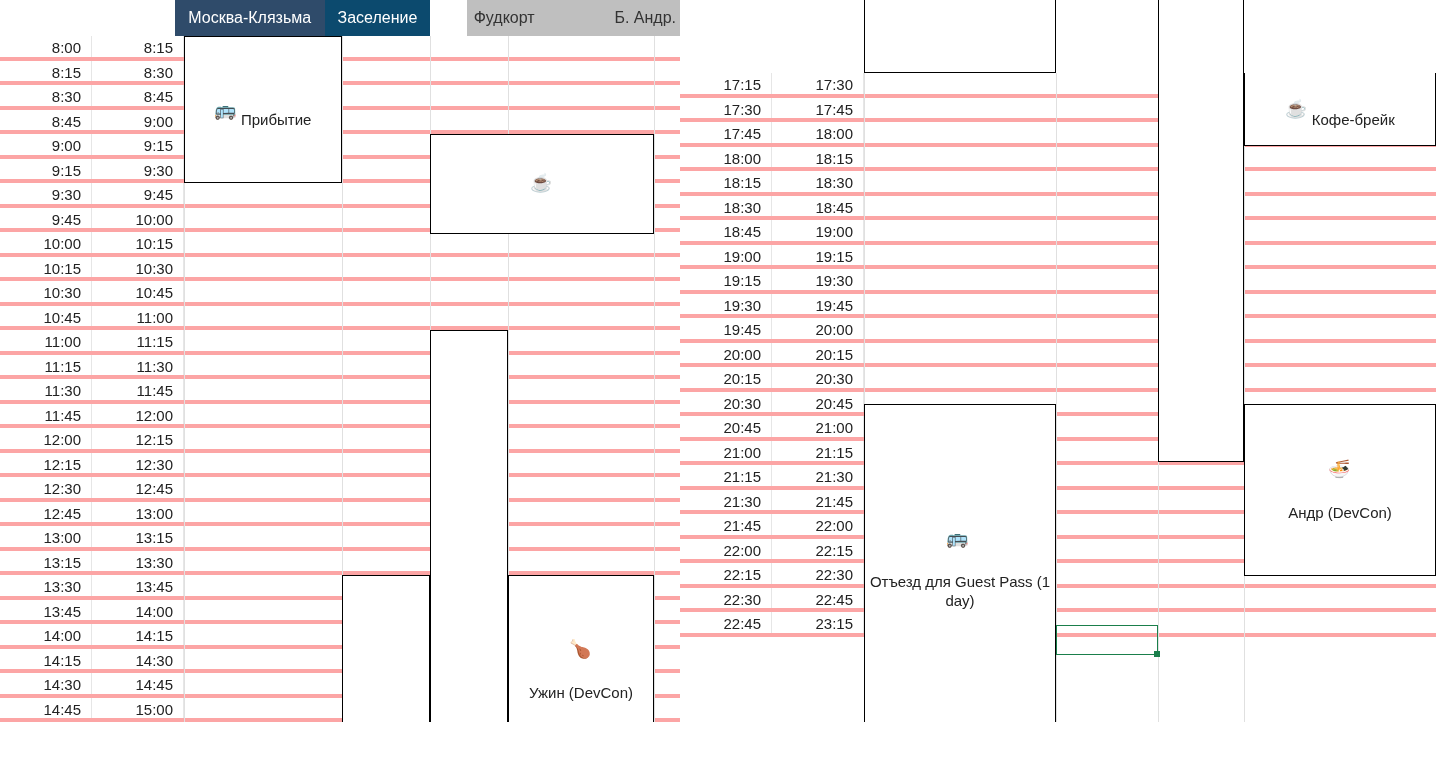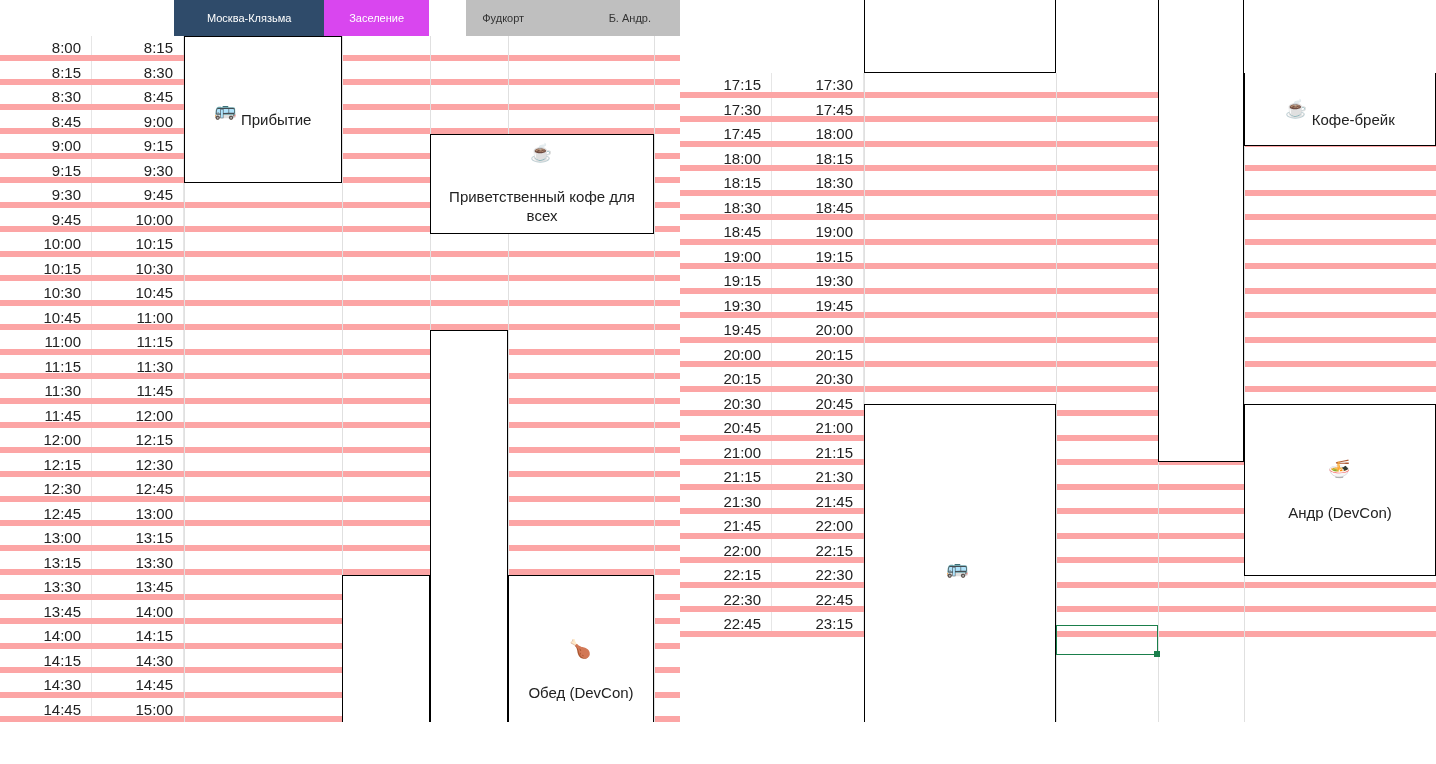--- a/index.html
+++ b/index.html
@@ -12,45 +12,45 @@
     display: flex;
   }
   .panel {
     position: relative;
   }
   .panel.left { width: 680px; }
   .panel.right { width: 756px; }
   .row {
     display: flex;
     height: 24.5px;
-    border-bottom: 6px solid #fca5a5;
+    border-bottom: 4px solid #fca5a5;
   }
   .timecell {
     width: 92px;
     text-align: right;
     padding-right: 10px;
     line-height: 24px;
     border-right: 1px solid #e6e6e6;
   }
   .header-row {
     display: flex;
     height: 36px;
   }
   .header-spacer { width: 184px; }
   .hcell {
     height: 36px;
     line-height: 36px;
     text-align: center;
     color: #fff;
-    font-size: 11px;
+    font-size: 16px;
   }
   .hcell.c1 { width: 158px; background: #2f4b6a; }
-  .hcell.c2 { width: 111px;  background: #d946ef; }
+  .hcell.c2 { width: 111px;  background: #0c4a6e; }
   .hcell.c3 { width: 78px;  background: #bfbfbf; color: #333; margin-left: 37px; }
-  .hcell.c4 { width: 146px; background: #bfbfbf; color: #333; text-align: right; padding-right: 29px; }
+  .hcell.c4 { width: 146px; background: #bfbfbf; color: #333; text-align: right; padding-right: 4px; }
   .event {
     position: absolute;
     border: 1.5px solid #000;
     background: #fff;
     text-align: center;
     font-size: 15px;
     display: flex;
     flex-direction: column;
     align-items: center;
     justify-content: center;
@@ -211,30 +211,29 @@
   <div class="gridcol" style="left:508px"></div>
   <div class="gridcol" style="left:654px"></div>
 
   <div class="event inline" style="left:184px; top:36px; width:158px; height:147px;">
     <span class="icon">🚌</span>
     <span class="label">Прибытие</span>
   </div>
 
   <div class="event" style="left:430px; top:134px; width:224px; height:100px;">
     <span class="icon">☕</span>
-    <span class="label">Приветственный кофе для всех</span>
   </div>
 
   <div class="event" style="left:430px; top:330px; width:78px; height:434px; border-bottom:none;"></div>
 
   <div class="event" style="left:342px; top:575px; width:88px; height:189px; border-bottom:none;"></div>
 
   <div class="event" style="left:508px; top:575px; width:146px; height:189px; border-bottom:none;">
     <span class="icon">🍗</span>
-    <span class="label">Обед (DevCon)</span>
+    <span class="label">Ужин (DevCon)</span>
   </div>
 </div>
 
 <div class="panel right">
   <div style="height:73px"></div>
   <div id="right-rows">
       <div class="row">
         <div class="timecell">17:15</div>
         <div class="timecell">17:30</div>
       </div>
@@ -338,20 +337,21 @@
 
   <div class="event inline" style="left:564px; top:73px; width:192px; height:73px; border-top:none;">
     <span class="icon">☕</span>
     <span class="label">Кофе-брейк</span>
   </div>
 
   <div class="event" style="left:184px; top:404px; width:192px; height:329px;">
     <div class="inline" style="display:flex;align-items:center;flex-direction:row;">
       <span class="icon" style="margin-right:4px;">🚌</span>
     </div>
+    <span class="label">Отъезд для Guest Pass (1 day)</span>
   </div>
 
   <div class="event" style="left:564px; top:404px; width:192px; height:172px;">
     <span class="icon">🍜</span>
     <span class="label">Андр (DevCon)</span>
   </div>
 
   <div class="sel" style="left:376px; top:625px; width:102px; height:30px;"></div>
 </div>
 

